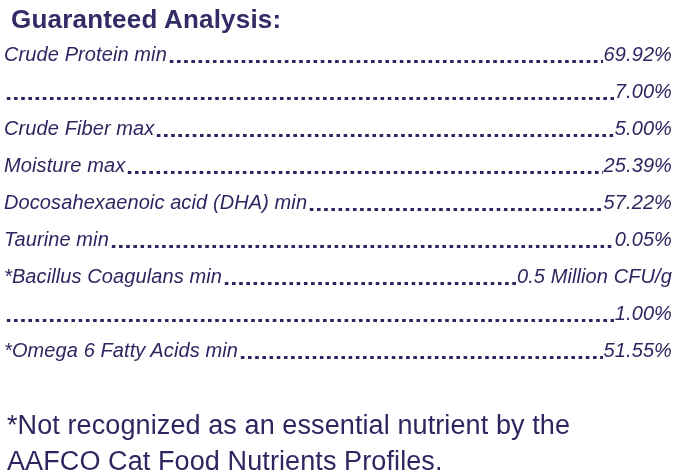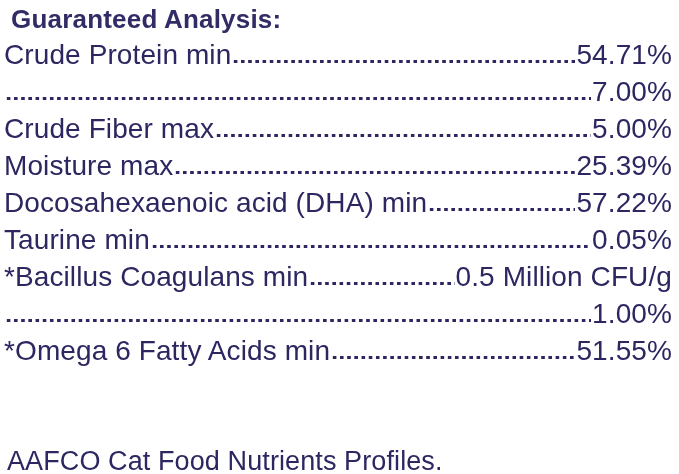--- a/index.html
+++ b/index.html
@@ -32,24 +32,25 @@
   .rows {
     width: 100%;
   }
   .row {
     display: flex;
     align-items: stretch;
     height: 37px;
   }
   .row .label,
   .row .value {
-    font-size: 28px;
+    font-size: 20px;
     line-height: 37px;
     white-space: nowrap;
     letter-spacing: 0.1px;
+    font-style: italic;
   }
   .dots {
     flex: 1 1 auto;
     margin: 0 1px;
     background-image: radial-gradient(circle, #2c2760 1.7px, rgba(44,39,96,0) 2.1px);
     background-size: 7.2px 7.2px;
     background-repeat: repeat-x;
     background-position: left calc(100% - 8px);
   }
   .footnote {
@@ -64,21 +65,21 @@
 
 <div class="page">
 
   <h1 class="title">Guaranteed Analysis:</h1>
 
   <div class="rows">
 
     <div class="row">
       <span class="label">Crude Protein min</span>
       <span class="dots"></span>
-      <span class="value">54.71%</span>
+      <span class="value">69.92%</span>
     </div>
 
     <div class="row">
       <span class="dots"></span>
       <span class="value">7.00%</span>
     </div>
 
     <div class="row">
       <span class="label">Crude Fiber max</span>
       <span class="dots"></span>
@@ -116,17 +117,17 @@
 
     <div class="row">
       <span class="label">*Omega 6 Fatty Acids min</span>
       <span class="dots"></span>
       <span class="value">51.55%</span>
     </div>
 
   </div>
 
   <p class="footnote">
-    <br>
+    <span>*Not recognized as an essential nutrient by the</span><br>
     <span>AAFCO Cat Food Nutrients Profiles.</span>
   </p>
 
 </div>
 
 </body></html>

